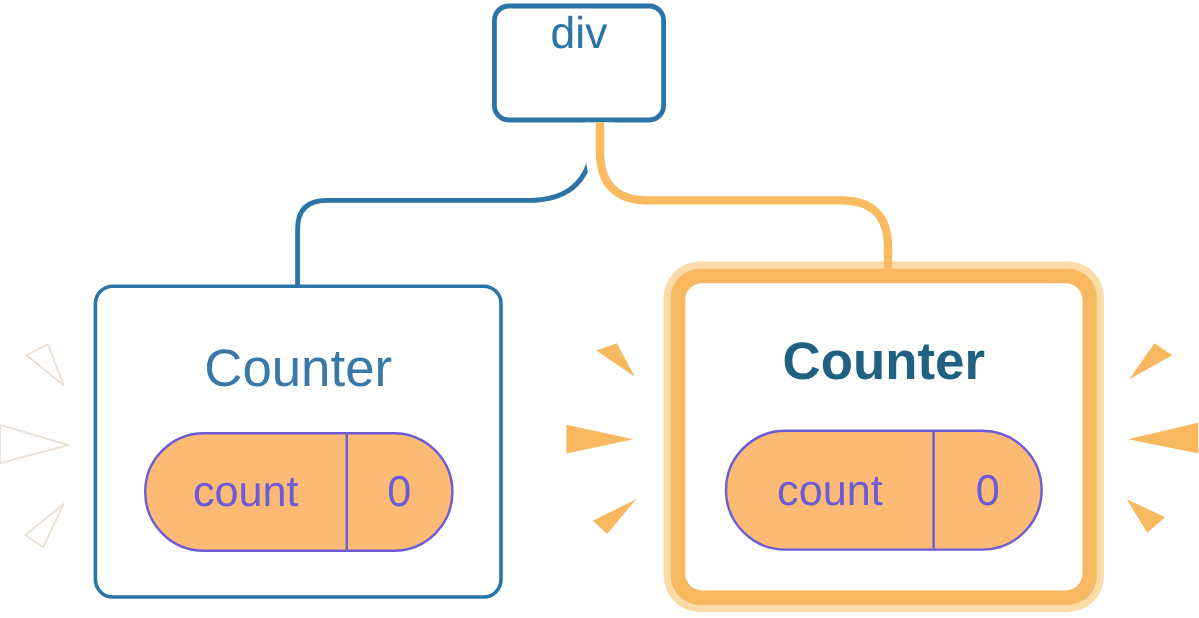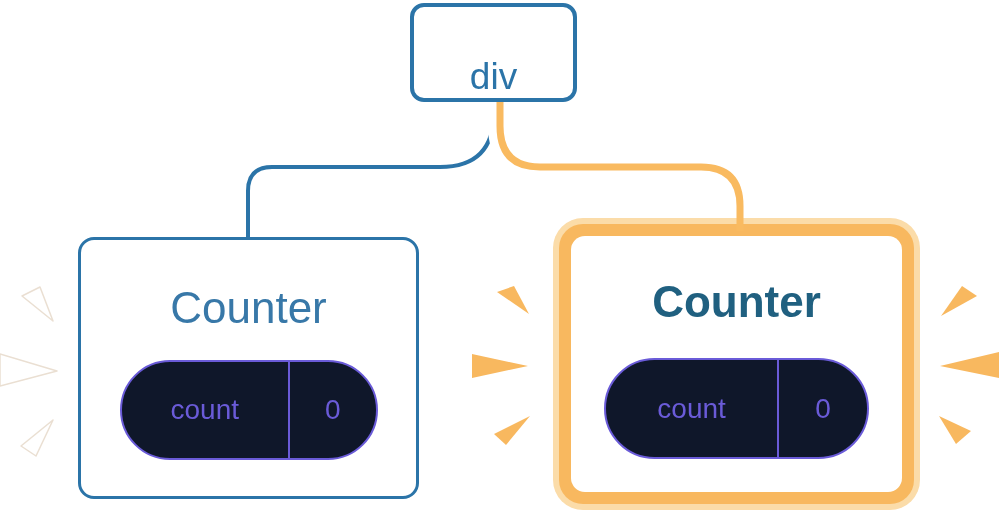--- a/index.html
+++ b/index.html
@@ -2,23 +2,23 @@
 <html><head>
 <meta charset="utf-8">
 <style>
   html,body{margin:0;padding:0;background:#ffffff;}
   .stage{
     position:relative;width:999px;height:515px;background:#ffffff;
     font-family:"Liberation Sans",sans-serif;overflow:hidden;
   }
   
   .div-node{
-    position:absolute;left:410px;top:3px;width:167px;height:99px;
+    position:absolute;left:410px;top:3px;width:145px;height:99px;
     background:#fff;border:4px solid #2B74A8;border-radius:14px;
-    display:flex;align-items:flex-end;justify-content:center;
+    display:flex;align-items:flex-start;justify-content:center;
     font-size:37px;font-weight:500;color:#2B74A8;z-index:1;box-sizing:border-box;
   }
   
   .counter-card.left{
     position:absolute;left:78px;top:237px;width:341px;height:262px;
     background:#fff;border:3px solid #2B74A8;border-radius:16px;
     box-sizing:border-box;display:flex;flex-direction:column;align-items:center;
     padding-top:46px;z-index:1;
   }
   .card-title{font-size:44px;line-height:1;}
@@ -35,22 +35,22 @@
   }
   .counter-card.right{
     background:#fff;border-radius:14px;width:100%;height:100%;
     display:flex;flex-direction:column;align-items:center;
     padding-top:44px;box-sizing:border-box;
   }
   
   .pill{
     margin-top:30px;width:258px;height:100px;
     border:2px solid #6A5BD8;border-radius:60px;
-    display:flex;box-sizing:border-box;color:#6A5BD8;font-size:28px;
-    background:#0f172a;
+    display:flex;box-sizing:border-box;color:#6A5BD8;font-size:36px;
+    background:#fdba74;
   }
   .counter-card.right .pill{width:265px;height:101px;margin-top:34px;}
   .pill-key{flex:1.95;display:flex;align-items:center;justify-content:center;}
   .pill-val{flex:1;border-left:2px solid #6A5BD8;display:flex;align-items:center;justify-content:center;}
   
   .overlay{position:absolute;left:0;top:0;width:999px;height:515px;z-index:3;pointer-events:none;}
 </style>
 </head>
 <body>
 

